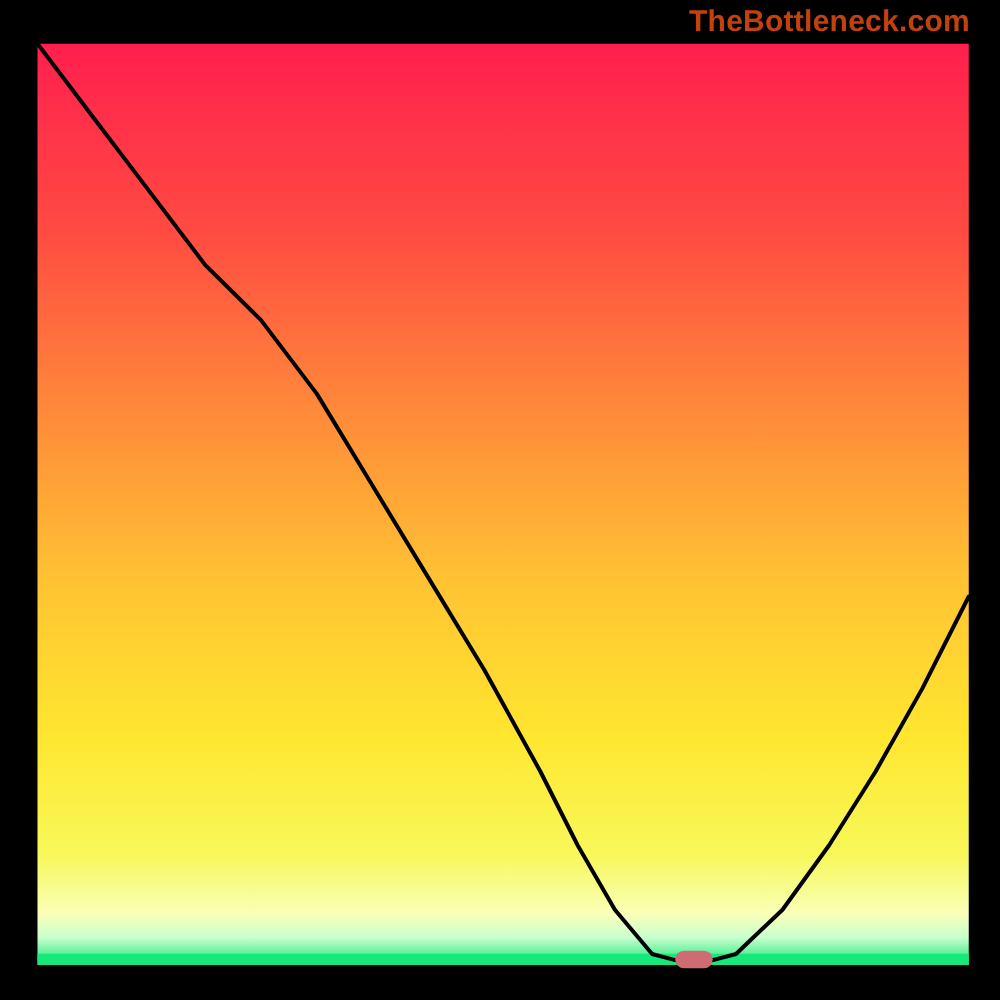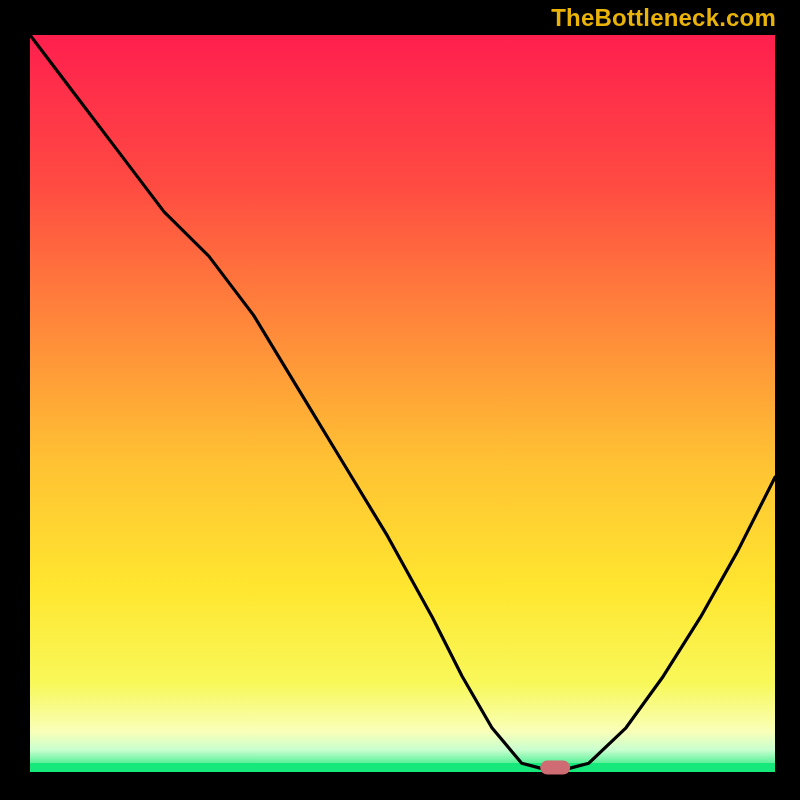--- a/index.html
+++ b/index.html
@@ -14,21 +14,21 @@
   .frame {
     position: absolute;
     left: 0; top: 0;
     width: 800px; height: 800px;
     background: #000;
   }
   .watermark {
     position: absolute;
     top: 4px;
     right: 24px;
-    color: #eab308;
+    color: #c2410c;
     font-size: 24px;
     font-weight: 600;
     letter-spacing: 0.2px;
     user-select: none;
   }
   svg {
     position: absolute;
     left: 0; top: 0;
   }
 </style>

